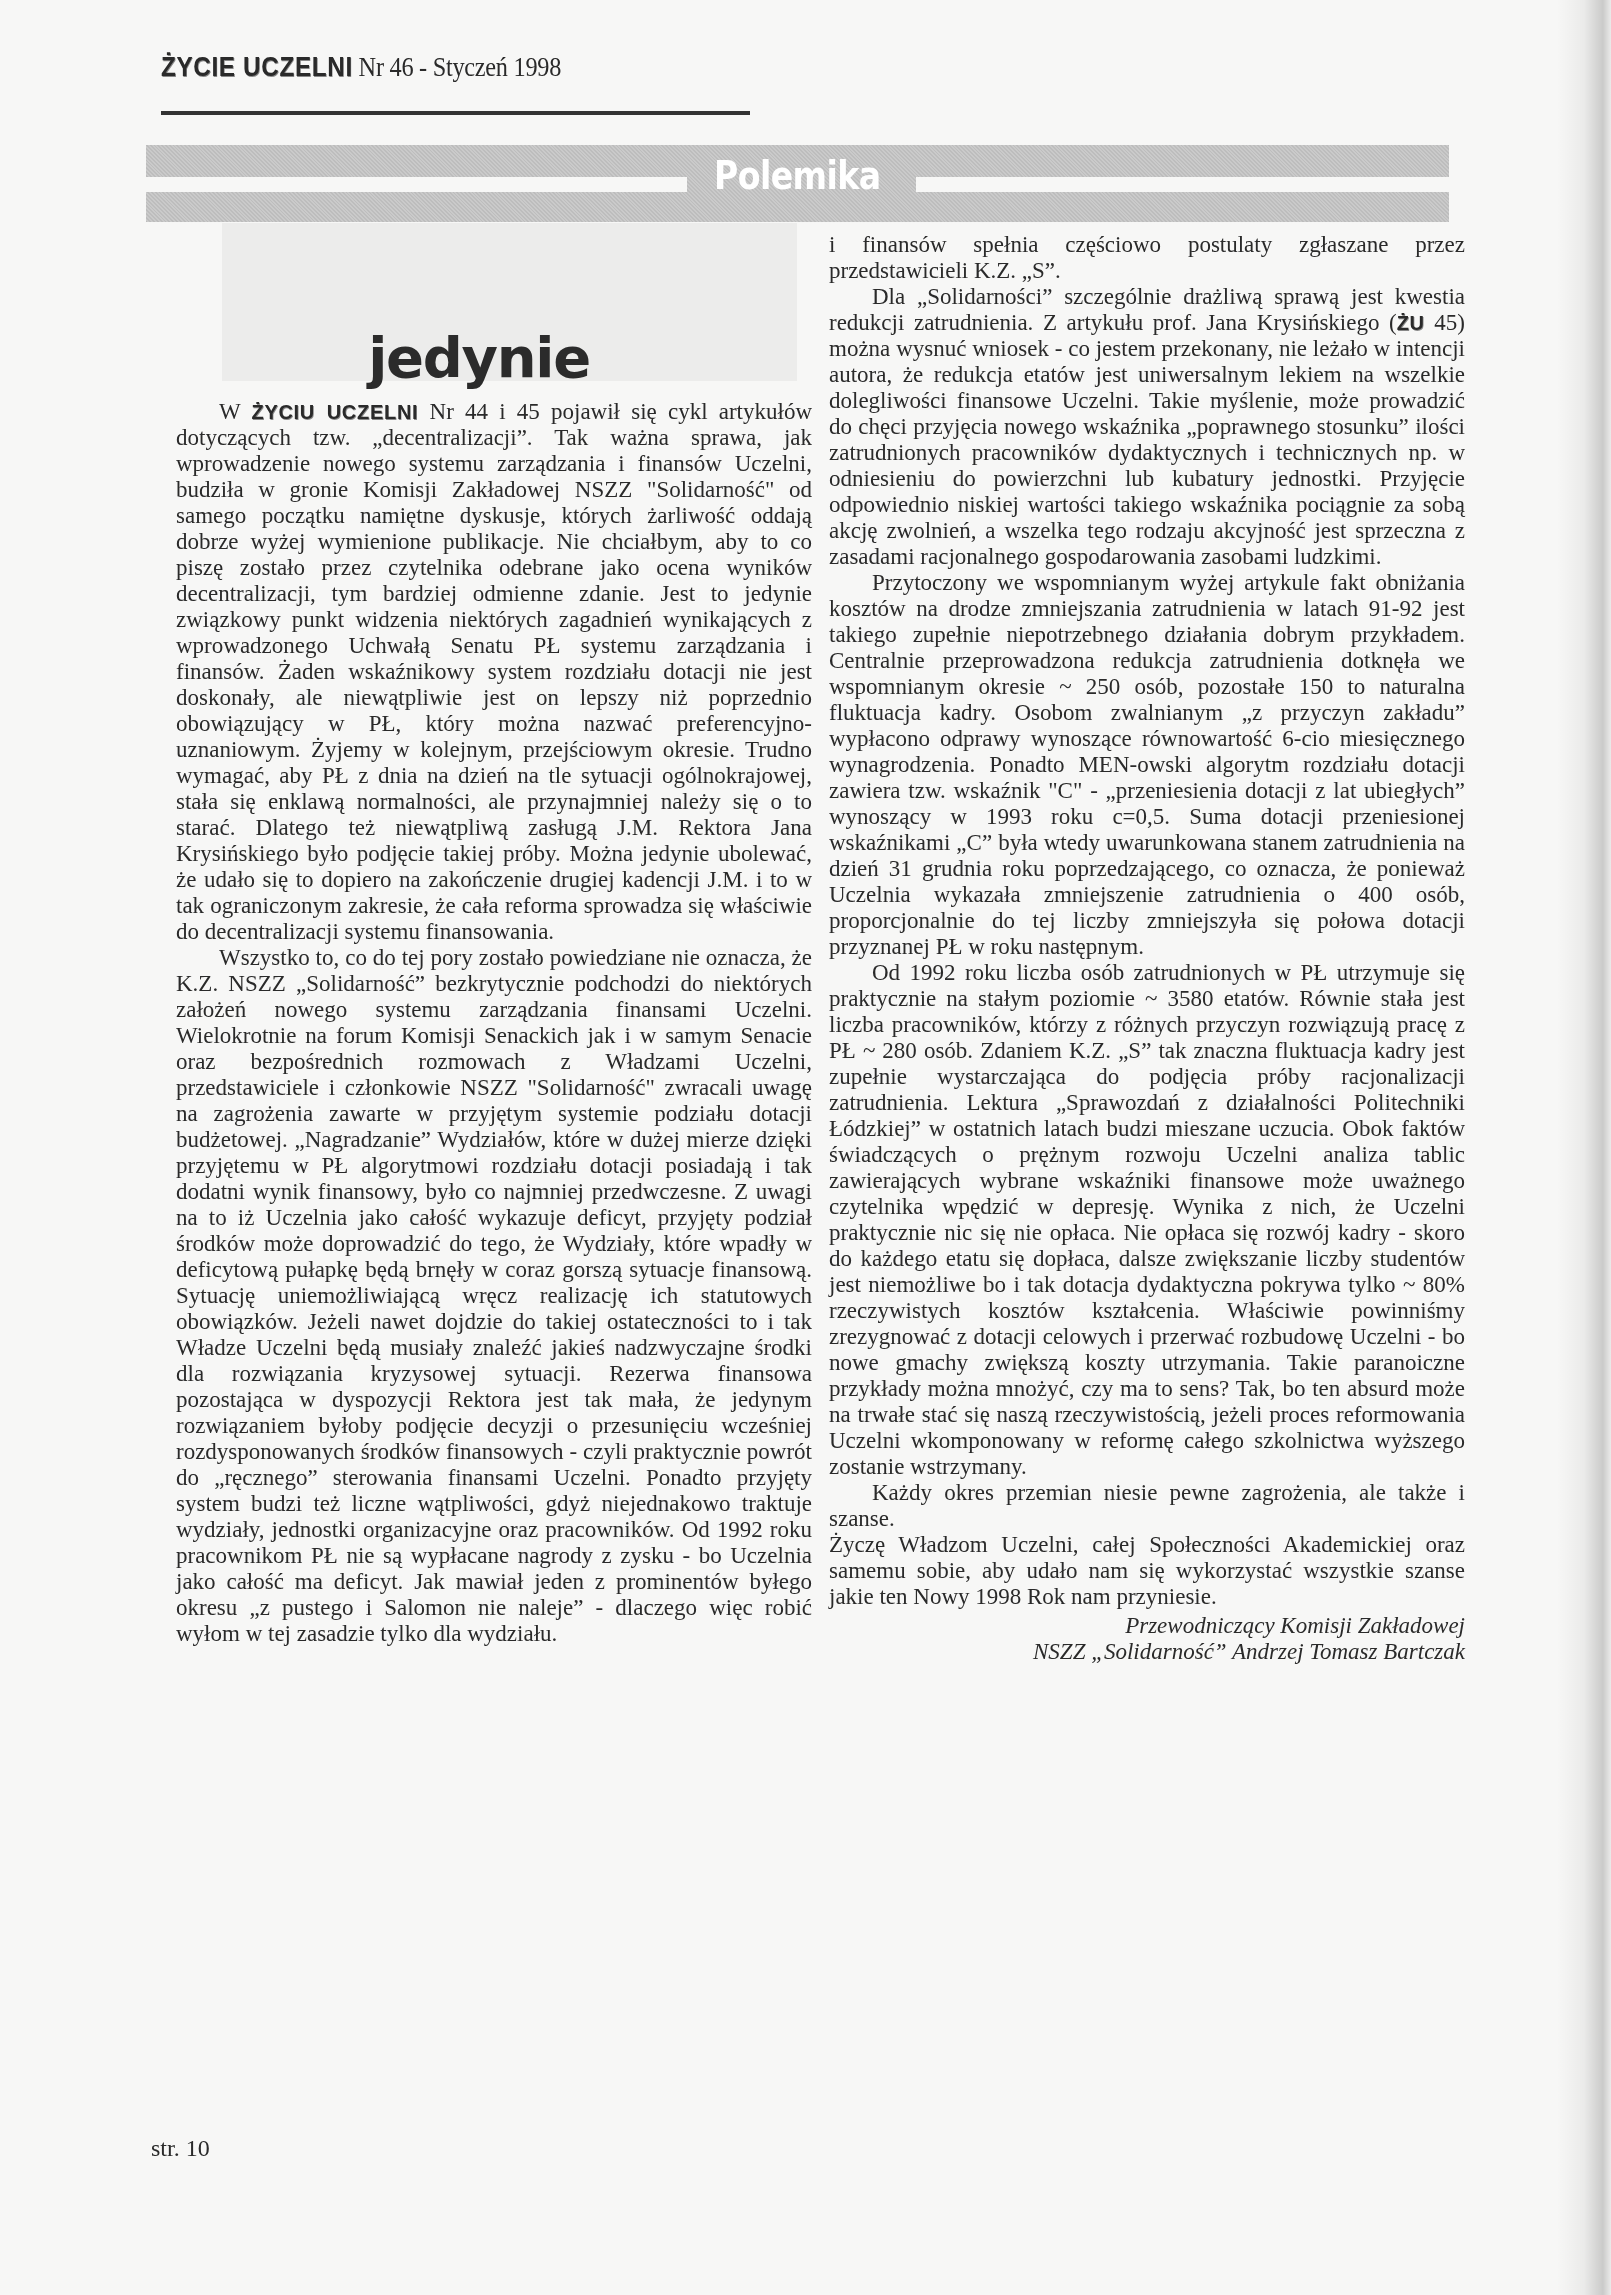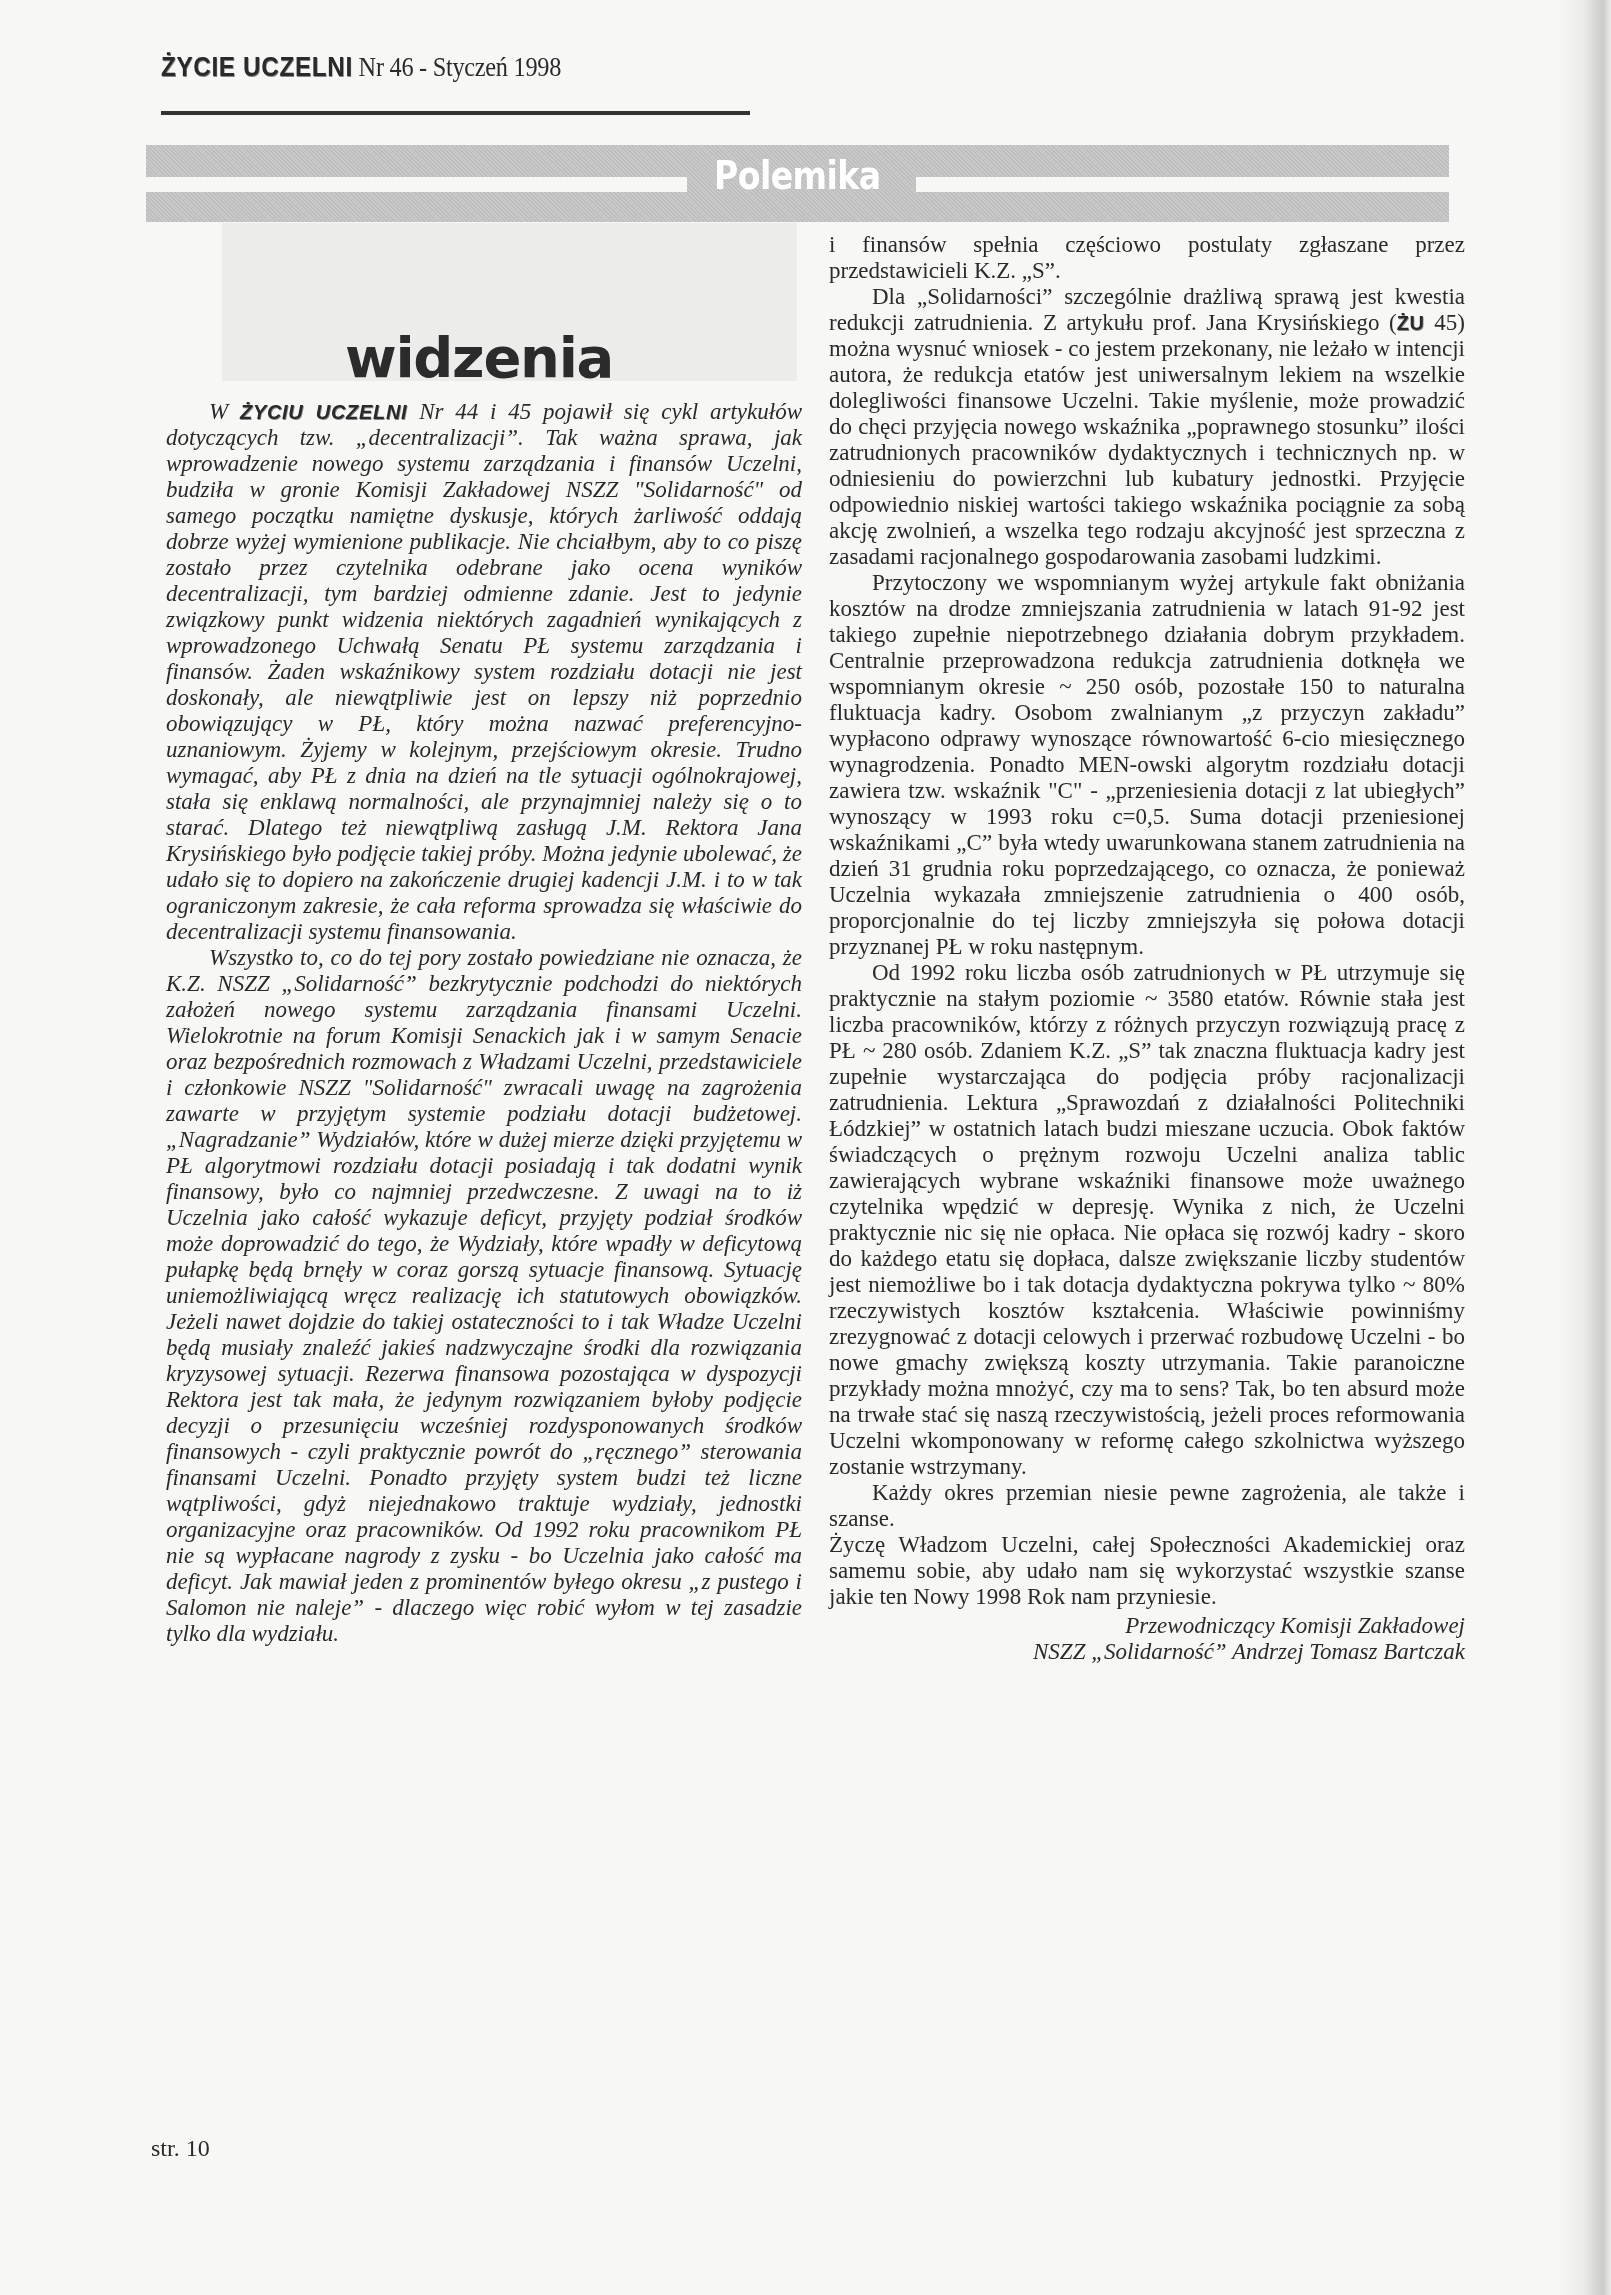--- a/index.html
+++ b/index.html
@@ -39,21 +39,21 @@
     position: absolute; left: 161px; top: 235px; width: 636px; text-align: center;
     font-family: "DejaVu Sans", sans-serif; font-weight: bold; font-size: 56px; line-height: 82px;
     color: #2b2b2b; letter-spacing: -1.3px;
   }
   .col {
     position: absolute; width: 636px;
     font-size: 23px; line-height: 26px; text-align: justify;
   }
   .col p { margin: 0; }
   .col p.indent { text-indent: 43px; }
-  .col-left { left: 166px; top: 399px; font-style: italic; }
+  .col-left { left: 176px; top: 399px; }
   .col-right { left: 829px; top: 232px; }
   .brand-inline {
     font-family: "Liberation Sans", sans-serif; font-weight: bold; font-size: 20px; letter-spacing: 0.7px;
     text-shadow: 0.7px 0.7px 0 #888;
   }
   .signature { text-align: right; font-style: italic; margin-top: 3px; }
   .footer { position: absolute; left: 151px; top: 2135px; font-size: 24px; }
 </style>
 </head>
 <body>
@@ -68,21 +68,21 @@
 
 <div class="banner">
   <div class="stripe-left"></div>
   <div class="stripe-right"></div>
   <span class="label">Polemika</span>
 </div>
 
 <div class="title-box"></div>
 <h1 class="title" style="margin:0;">
   <br>
-  <span>widzenia</span>
+  <span>jedynie</span>
 </h1>
 
 <div class="col col-left">
   <p class="indent">
     <span>W</span>
     <span class="brand-inline">ŻYCIU UCZELNI</span>
     <span>Nr 44 i 45 pojawił się cykl artykułów dotyczących tzw. „decentralizacji”. Tak ważna sprawa, jak wprowadzenie nowego systemu zarządzania i finansów Uczelni, budziła w gronie Komisji Zakładowej NSZZ "Solidarność" od samego początku namiętne dyskusje, których żarliwość oddają dobrze wyżej wymienione publikacje. Nie chciałbym, aby to co piszę zostało przez czytelnika odebrane jako ocena wyników decentralizacji, tym bardziej odmienne zdanie. Jest to jedynie związkowy punkt widzenia niektórych zagadnień wynikających z wprowadzonego Uchwałą Senatu PŁ systemu zarządzania i finansów. Żaden wskaźnikowy system rozdziału dotacji nie jest doskonały, ale niewątpliwie jest on lepszy niż poprzednio obowiązujący w PŁ, który można nazwać preferencyjno-uznaniowym. Żyjemy w kolejnym, przejściowym okresie. Trudno wymagać, aby PŁ z dnia na dzień na tle sytuacji ogólnokrajowej, stała się enklawą normalności, ale przynajmniej należy się o to starać. Dlatego też niewątpliwą zasługą J.M. Rektora Jana Krysińskiego było podjęcie takiej próby. Można jedynie ubolewać, że udało się to dopiero na zakończenie drugiej kadencji J.M. i to w tak ograniczonym zakresie, że cała reforma sprowadza się właściwie do decentralizacji systemu finansowania.</span>
   </p>
   <p class="indent">Wszystko to, co do tej pory zostało powiedziane nie oznacza, że K.Z. NSZZ „Solidarność” bezkrytycznie podchodzi do niektórych założeń nowego systemu zarządzania finansami Uczelni. Wielokrotnie na forum Komisji Senackich jak i w samym Senacie oraz bezpośrednich rozmowach z Władzami Uczelni, przedstawiciele i członkowie NSZZ "Solidarność" zwracali uwagę na zagrożenia zawarte w przyjętym systemie podziału dotacji budżetowej. „Nagradzanie” Wydziałów, które w dużej mierze dzięki przyjętemu w PŁ algorytmowi rozdziału dotacji posiadają i tak dodatni wynik finansowy, było co najmniej przedwczesne. Z uwagi na to iż Uczelnia jako całość wykazuje deficyt, przyjęty podział środków może doprowadzić do tego, że Wydziały, które wpadły w deficytową pułapkę będą brnęły w coraz gorszą sytuacje finansową. Sytuację uniemożliwiającą wręcz realizację ich statutowych obowiązków. Jeżeli nawet dojdzie do takiej ostateczności to i tak Władze Uczelni będą musiały znaleźć jakieś nadzwyczajne środki dla rozwiązania kryzysowej sytuacji. Rezerwa finansowa pozostająca w dyspozycji Rektora jest tak mała, że jedynym rozwiązaniem byłoby podjęcie decyzji o przesunięciu wcześniej rozdysponowanych środków finansowych - czyli praktycznie powrót do „ręcznego” sterowania finansami Uczelni. Ponadto przyjęty system budzi też liczne wątpliwości, gdyż niejednakowo traktuje wydziały, jednostki organizacyjne oraz pracowników. Od 1992 roku pracownikom PŁ nie są wypłacane nagrody z zysku - bo Uczelnia jako całość ma deficyt. Jak mawiał jeden z prominentów byłego okresu „z pustego i Salomon nie naleje” - dlaczego więc robić wyłom w tej zasadzie tylko dla wydziału.</p>
 </div>

